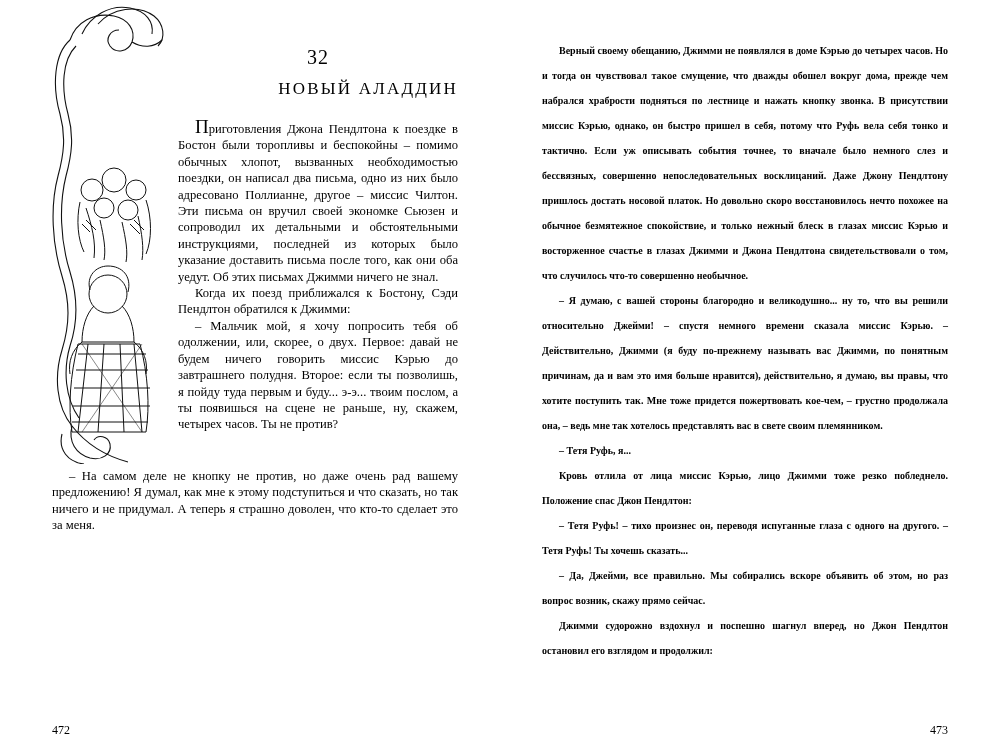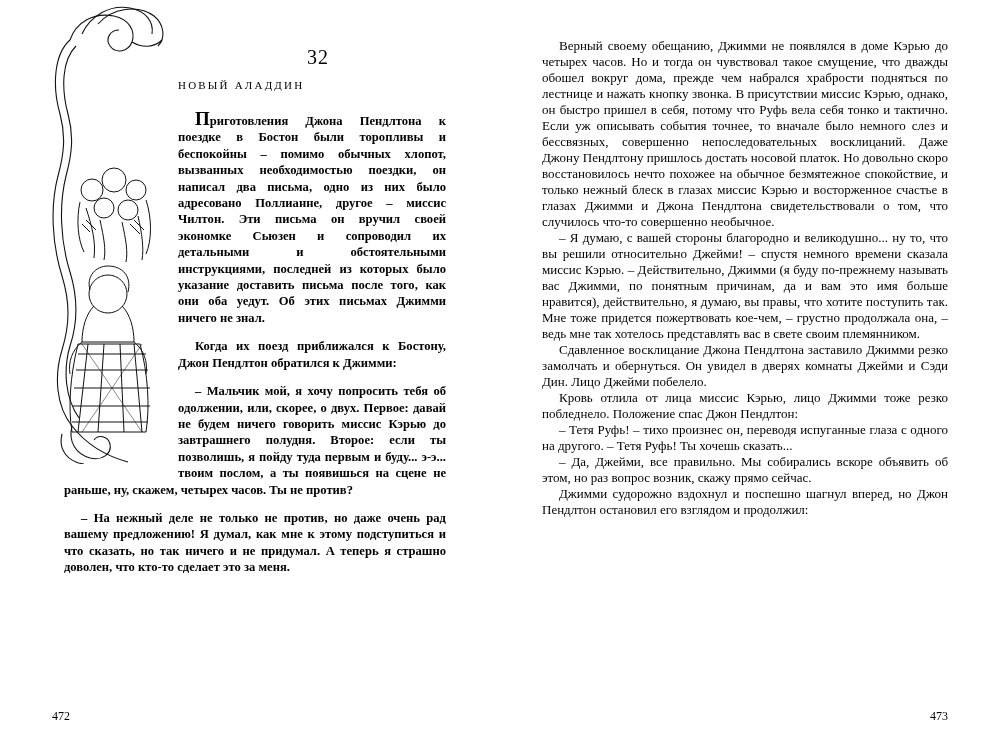--- a/index.html
+++ b/index.html
@@ -33,38 +33,37 @@
     padding: 38px 52px 30px 42px;
   }
   .chapter-number {
     text-align: center;
     font-size: 20px;
     letter-spacing: 1px;
     margin: 8px 0 10px 0;
     font-family: "Liberation Serif", serif;
   }
   .chapter-title {
-    text-align: left;
-    font-size: 11px;
+    text-align: right;
+    font-size: 17px;
     letter-spacing: 2.2px;
     font-weight: normal;
     margin: 0 0 18px 0;
     font-family: "Liberation Serif", serif;
   }
   .col-body {
     font-size: 12.6px;
     line-height: 16.4px;
     text-align: justify;
     text-justify: inter-word;
     hyphens: auto;
   }
   .col-body p {
-    margin: 12px;
+    margin: 0;
     text-indent: 17px;
-    font-weight: bold;
   }
   .dropcap-para {
     text-indent: 0;
   }
   .dropcap {
     font-size: 19px;
     line-height: 1;
     vertical-align: baseline;
   }
   
@@ -78,30 +77,31 @@
     width: 126px;
     height: 470px;
     margin: -52px 10px 4px -10px;
     shape-outside: inset(0);
   }
   .illo-wrap svg {
     display: block;
   }
   .folio {
     position: absolute;
-    bottom: 26px;
+    bottom: 12px;
     font-size: 12px;
     font-family: "Liberation Serif", serif;
   }
   .folio-left { left: 52px; }
   .folio-right { right: 52px; margin-left: 28px; }
   .rightcol {
-    font-size: 13px;
-    line-height: 16px;
+    font-size: 10px;
+    line-height: 25px;
     text-align: justify;
+    font-weight: bold;
   }
   .rightcol p {
     margin: 0;
     text-indent: 17px;
   }
   .gap-after-illo { clear: both; }
 </style>
 </head>
 <body>
 
@@ -155,37 +155,37 @@
             <path d="M92 348 C102 356 106 368 104 380"></path>
           </g>
         </svg>
       </div>
 
       <div class="chapter-number">32</div>
       <div class="chapter-title">НОВЫЙ АЛАДДИН</div>
 
       <div class="col-body">
         <p class="dropcap-para"><span class="dropcap">П</span>риготовления Джона Пендлтона к поездке в Бостон были торопливы и беспокойны – помимо обычных хлопот, вызванных необходимостью поездки, он написал два письма, одно из них было адресовано Поллианне, другое – миссис Чилтон. Эти письма он вручил своей экономке Сьюзен и сопроводил их детальными и обстоятельными инструкциями, последней из которых было указание доставить письма после того, как они оба уедут. Об этих письмах Джимми ничего не знал.</p>
-        <p>Когда их поезд приближался к Бостону, Джон Пендлтон обратился к Джимми:</p>
+        <p>Когда их поезд приближался к Бостону, Сэди Пендлтон обратился к Джимми:</p>
         <p>– Мальчик мой, я хочу попросить тебя об одолжении, или, скорее, о двух. Первое: давай не будем ничего говорить миссис Кэрью до завтрашнего полудня. Второе: если ты позволишь, я пойду туда первым и буду... э-э... твоим послом, а ты появишься на сцене не раньше, ну, скажем, четырех часов. Ты не против?</p>
       </div>
     </div>
 
     <div class="col-body gap-after-illo">
-      <p>– На нежный деле не только не против, но даже очень рад вашему предложению! Я думал, как мне к этому подступиться и что сказать, но так ничего и не придумал. А теперь я страшно доволен, что кто-то сделает это за меня.</p>
+      <p>– На самом деле не кнопку не против, но даже очень рад вашему предложению! Я думал, как мне к этому подступиться и что сказать, но так ничего и не придумал. А теперь я страшно доволен, что кто-то сделает это за меня.</p>
     </div>
 
     <div class="folio folio-left">472</div>
   </div>
 
   <div class="page page-right">
     <div class="rightcol">
       <p>Верный своему обещанию, Джимми не появлялся в доме Кэрью до четырех часов. Но и тогда он чувствовал такое смущение, что дважды обошел вокруг дома, прежде чем набрался храбрости подняться по лестнице и нажать кнопку звонка. В присутствии миссис Кэрью, однако, он быстро пришел в себя, потому что Руфь вела себя тонко и тактично. Если уж описывать события точнее, то вначале было немного слез и бессвязных, совершенно непоследовательных восклицаний. Даже Джону Пендлтону пришлось достать носовой платок. Но довольно скоро восстановилось нечто похожее на обычное безмятежное спокойствие, и только нежный блеск в глазах миссис Кэрью и восторженное счастье в глазах Джимми и Джона Пендлтона свидетельствовали о том, что случилось что-то совершенно необычное.</p>
       <p>– Я думаю, с вашей стороны благородно и великодушно... ну то, что вы решили относительно Джейми! – спустя немного времени сказала миссис Кэрью. – Действительно, Джимми (я буду по-прежнему называть вас Джимми, по понятным причинам, да и вам это имя больше нравится), действительно, я думаю, вы правы, что хотите поступить так. Мне тоже придется пожертвовать кое-чем, – грустно продолжала она, – ведь мне так хотелось представлять вас в свете своим племянником.</p>
-      <p>Сдавленное восклицание Джона Пендлтона заставило Джимми резко замолчать и обернуться. Он увидел в дверях комнаты Джейми и Сэди Дин. Лицо Джейми побелело.</p>
+      <p>– Тетя Руфь, я...</p>
       <p>Кровь отлила от лица миссис Кэрью, лицо Джимми тоже резко побледнело. Положение спас Джон Пендлтон:</p>
       <p>– Тетя Руфь! – тихо произнес он, переводя испуганные глаза с одного на другого. – Тетя Руфь! Ты хочешь сказать...</p>
       <p>– Да, Джейми, все правильно. Мы собирались вскоре объявить об этом, но раз вопрос возник, скажу прямо сейчас.</p>
       <p>Джимми судорожно вздохнул и поспешно шагнул вперед, но Джон Пендлтон остановил его взглядом и продолжил:</p>
     </div>
     <div class="folio folio-right">473</div>
   </div>
 
 </div>
 

